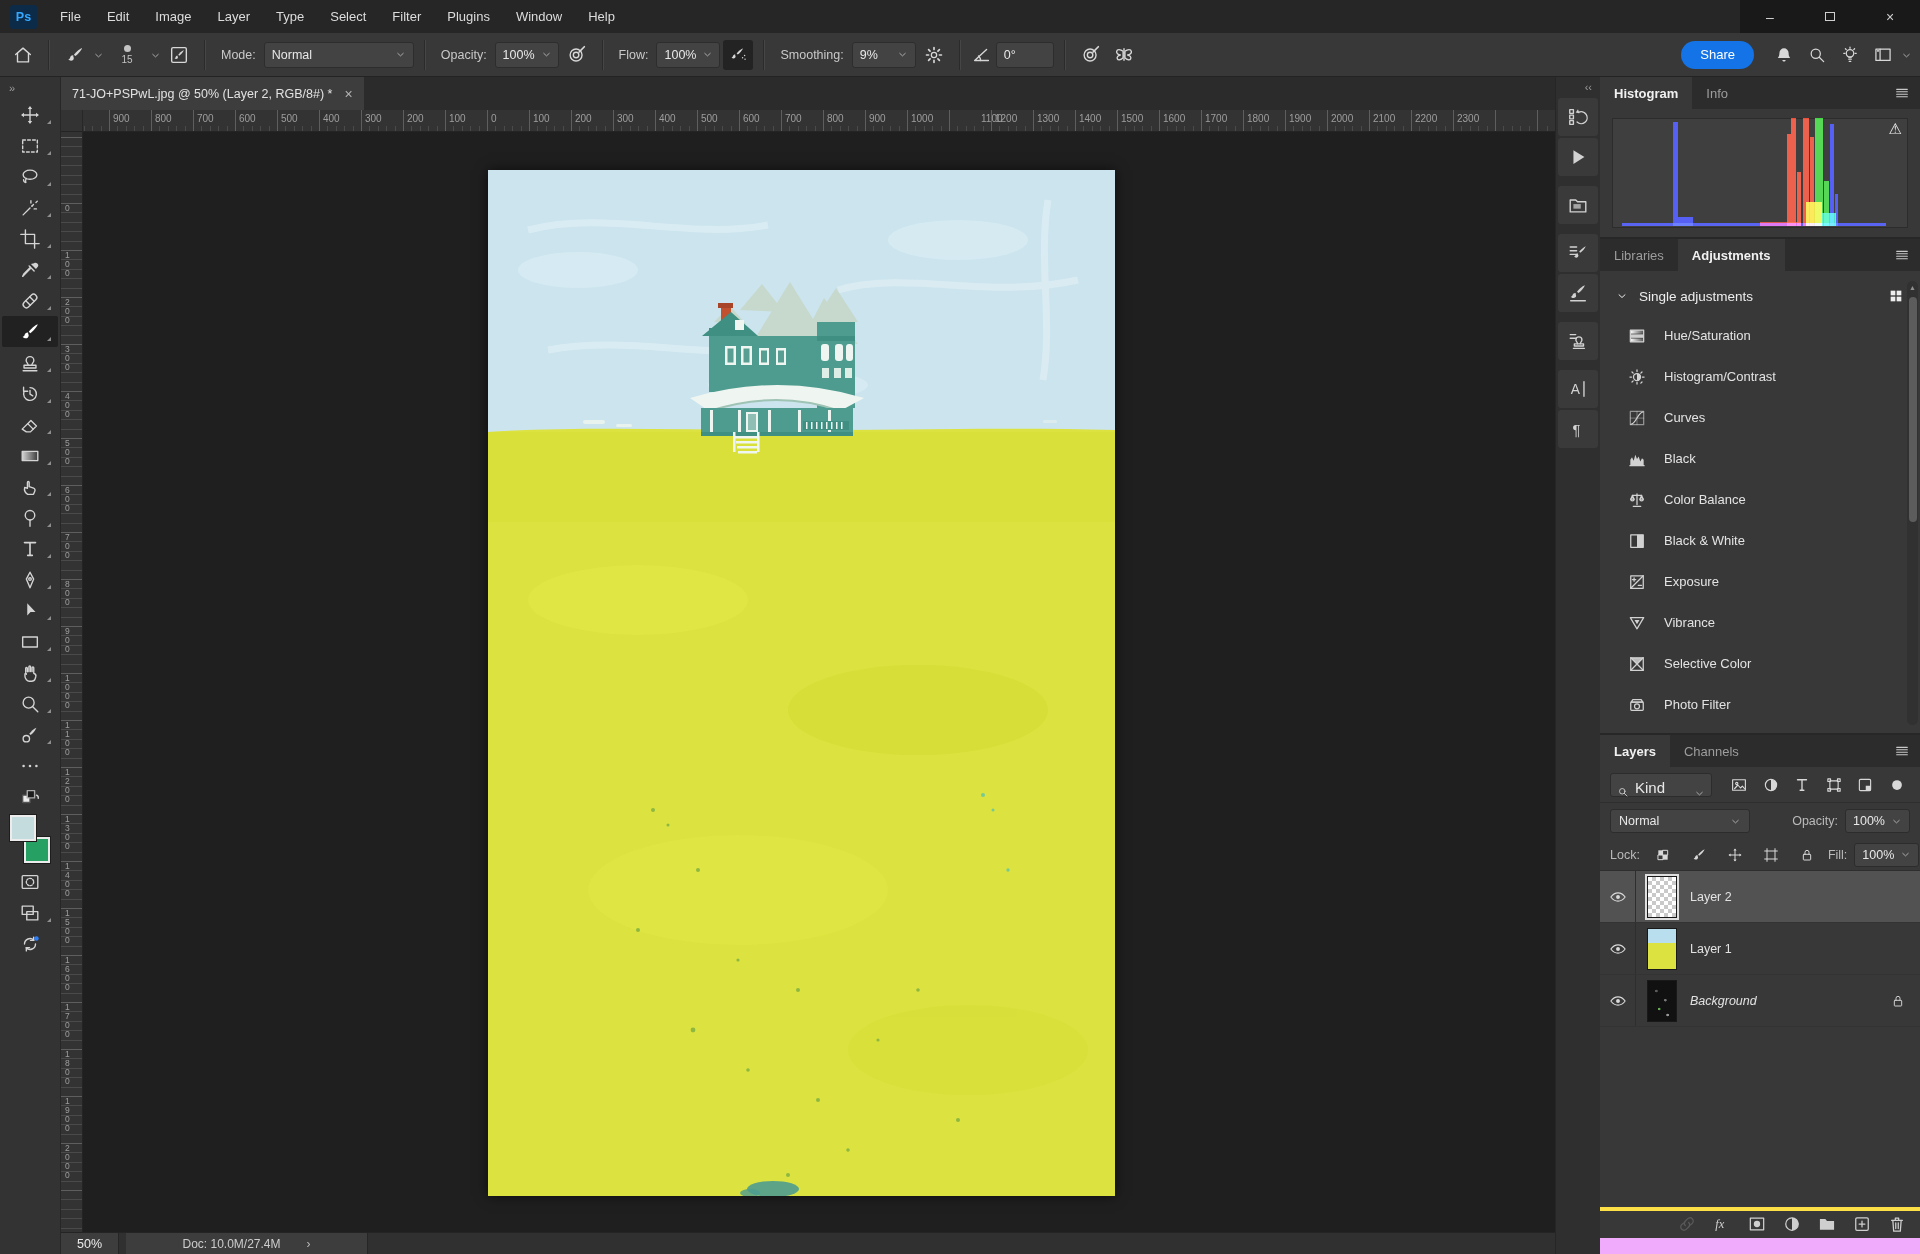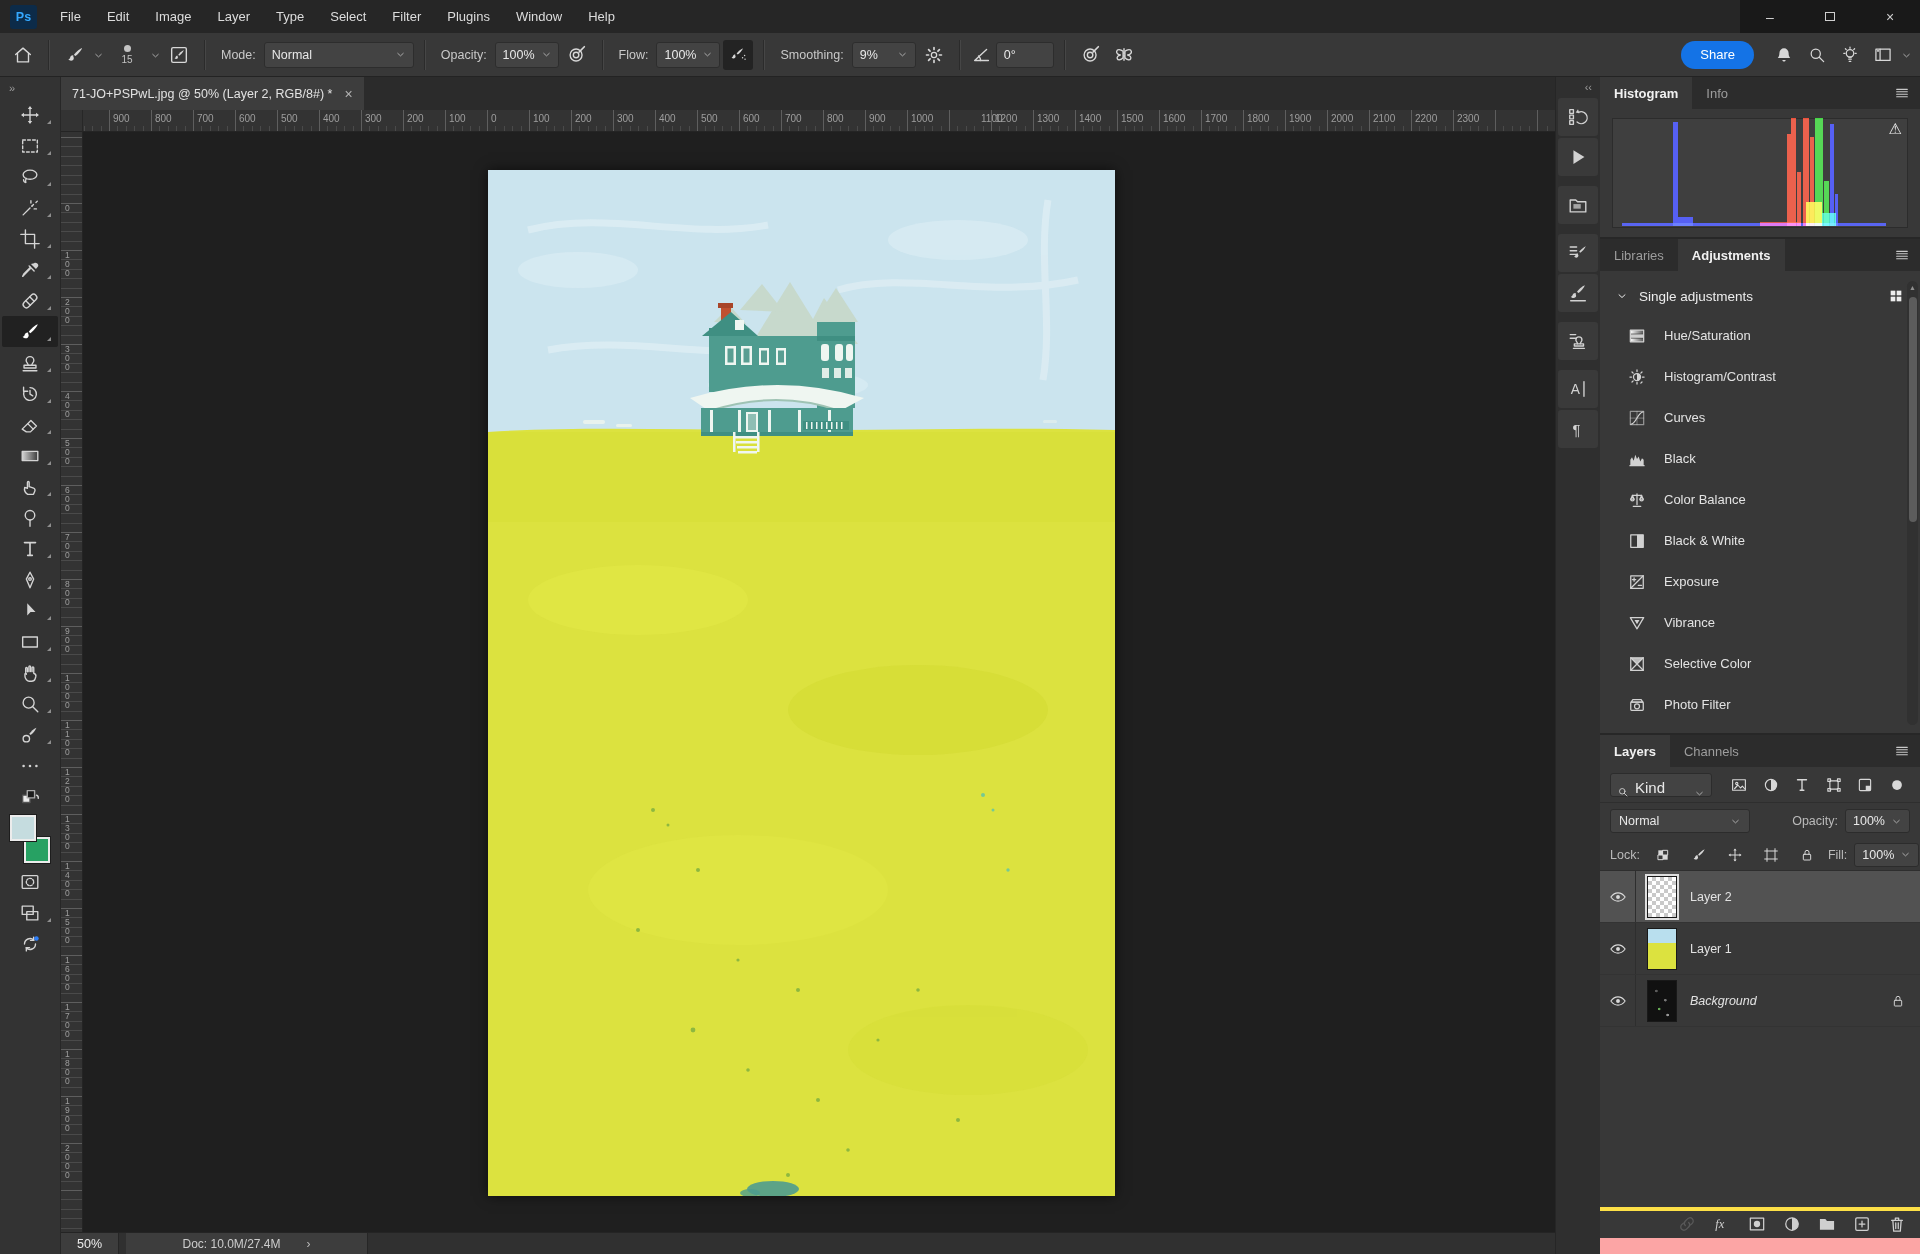--- a/index.html
+++ b/index.html
@@ -1,18 +1,18 @@
 <!DOCTYPE html>
 <html><head>
 <meta charset="utf-8">
 <style>
   *{margin:0;padding:0;box-sizing:border-box}
   html,body{background:#161616}
   button{background:none;border:none;color:inherit;font:inherit;padding:0;cursor:default}
-  .screen{position:relative;width:1920px;height:1254px;background:#fca5a5;overflow:hidden;
+  .screen{position:relative;width:1920px;height:1254px;background:#f0abfc;overflow:hidden;
           color:#d6d6d6;font-family:"Liberation Sans",sans-serif;font-size:13px}
   
   .menubar{position:absolute;top:0;left:0;right:0;height:33px;background:#262626;display:flex;align-items:center;z-index:6}
   .ps-logo{width:27px;height:24px;margin:0 10px 0 10px;background:#0c2b49;color:#34a8ff;font-weight:bold;font-size:12.5px;
            display:flex;align-items:center;justify-content:center;border-radius:3px}
   .menus{display:flex;height:100%}
   .menu-item{padding:0 13px;height:33px;color:#dcdcdc;font-size:13px}
   .win-controls{margin-left:auto;display:flex;height:100%;background:#191919}
   .wc{width:60px;height:100%;display:flex;align-items:center;justify-content:center;color:#cfcfcf;font-size:14px}
   .maxbox{width:10px;height:9px;border:1.5px solid #cfcfcf;display:inline-block}

